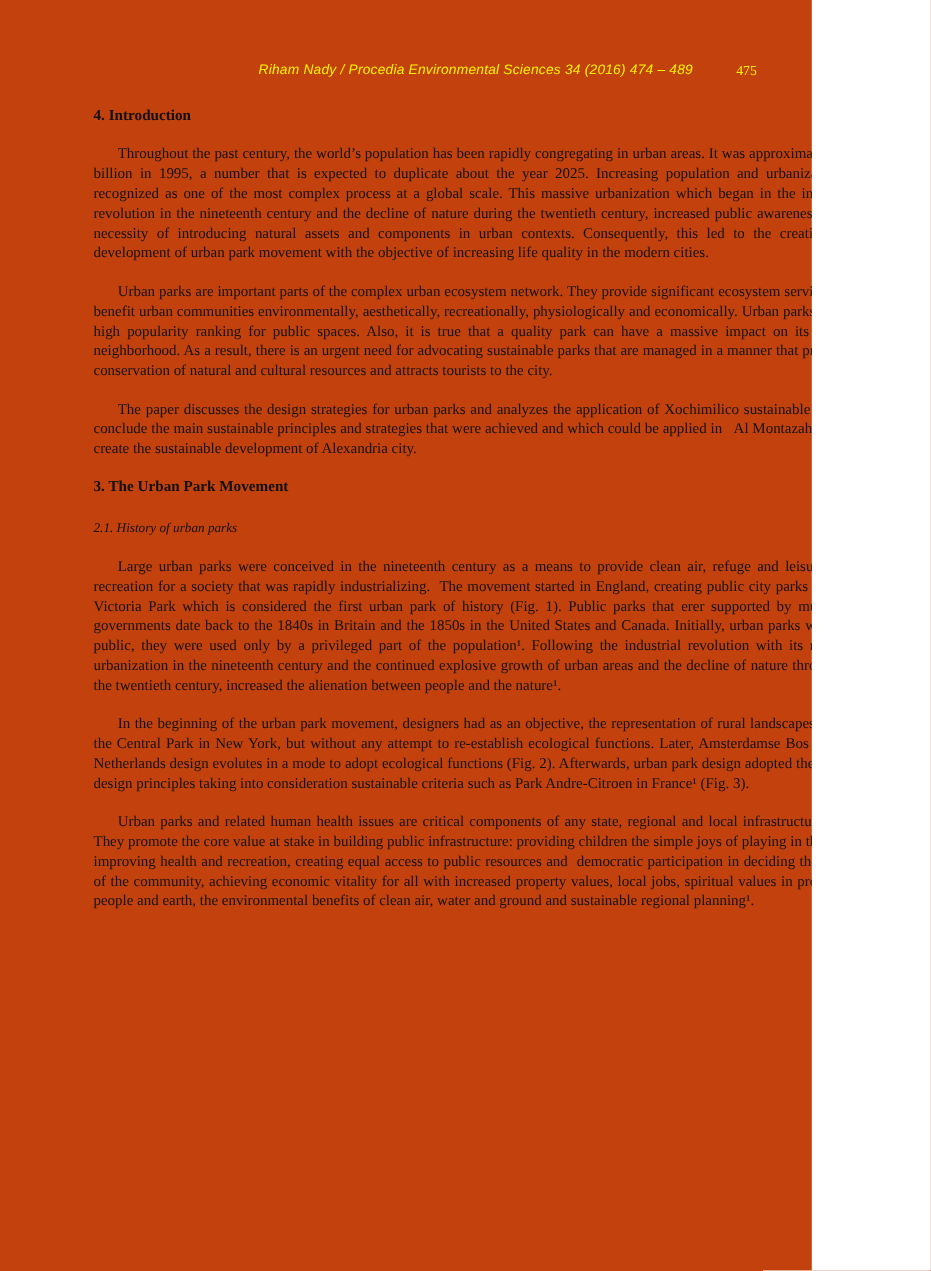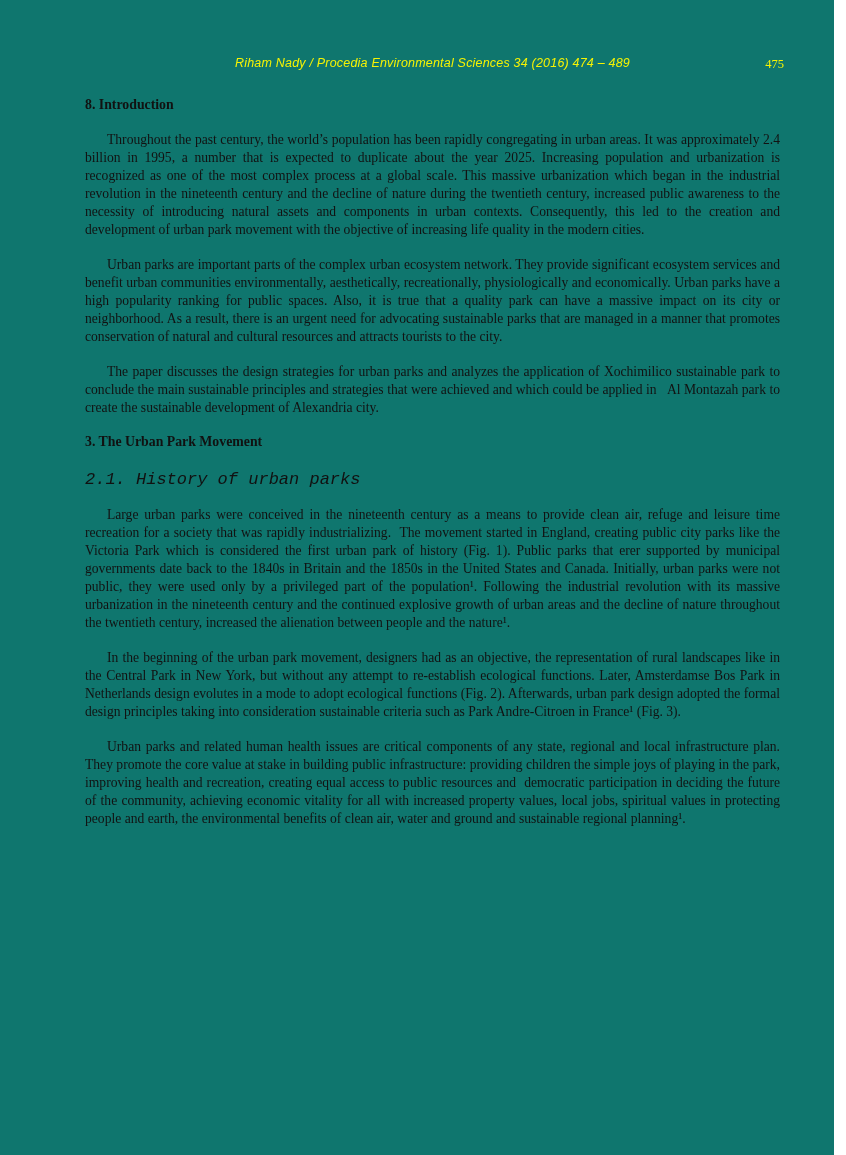--- a/index.html
+++ b/index.html
@@ -2,23 +2,23 @@
 <html><head>
 <meta charset="utf-8">
 <style>
   html, body {
     margin: 0;
     padding: 0;
     background: #ffffff;
   }
   .page {
     position: relative;
-    width: 834px;
+    width: 738px;
     height: 1155px;
-    background: #0f766e;
+    background: #c2410c;
     font-family: "Liberation Serif", serif;
     color: #121212;
     overflow: hidden;
   }
   .running-header {
     position: absolute;
     top: 56px;
     left: 85px;
     width: 695px;
     text-align: center;
@@ -49,24 +49,24 @@
     font-size: 13.8px;
     font-weight: bold;
     line-height: 18px;
     color: #111;
   }
   .sec-heading.later {
     margin-top: 16px;
   }
   .subsec-heading {
     margin: 20px 0 0 0;
-    font-family: Liberation Mono, monospace;
+    font-family: Liberation Serif, serif;
     font-style: italic;
     font-weight: normal;
-    font-size: 17px;
+    font-size: 12px;
     line-height: 18px;
     color: #111;
   }
   .para {
     margin: 17px 0 0 0;
     text-align: justify;
     text-indent: 22px;
     font-size: 13.6px;
     line-height: 18px;
     color: #121212;
@@ -78,21 +78,21 @@
 <body>
 
 <div class="page">
 
   <div class="running-header">Riham Nady / Procedia Environmental Sciences 34 (2016) 474 – 489</div>
 
   <div class="folio">475</div>
 
   <div class="content">
 
-    <h2 class="sec-heading">8. Introduction</h2>
+    <h2 class="sec-heading">4. Introduction</h2>
 
     <p class="para first">Throughout the past century, the world’s population has been rapidly congregating in urban areas. It was approximately 2.4 billion in 1995, a number that is expected to duplicate about the year 2025. Increasing population and urbanization is recognized as one of the most complex process at a global scale. This massive urbanization which began in the industrial revolution in the nineteenth century and the decline of nature during the twentieth century, increased public awareness to the necessity of introducing natural assets and components in urban contexts. Consequently, this led to the creation and development of urban park movement with the objective of increasing life quality in the modern cities.</p>
 
     <p class="para">Urban parks are important parts of the complex urban ecosystem network. They provide significant ecosystem services and benefit urban communities environmentally, aesthetically, recreationally, physiologically and economically. Urban parks have a high popularity ranking for public spaces. Also, it is true that a quality park can have a massive impact on its city or neighborhood. As a result, there is an urgent need for advocating sustainable parks that are managed in a manner that promotes conservation of natural and cultural resources and attracts tourists to the city.</p>
 
     <p class="para">The paper discusses the design strategies for urban parks and analyzes the application of Xochimilico sustainable park to conclude the main sustainable principles and strategies that were achieved and which could be applied in &nbsp;&nbsp;Al Montazah park to create the sustainable development of Alexandria city.</p>
 
     <h2 class="sec-heading later">3. The Urban Park Movement</h2>
 
     <h3 class="subsec-heading">2.1. History of urban parks</h3>

